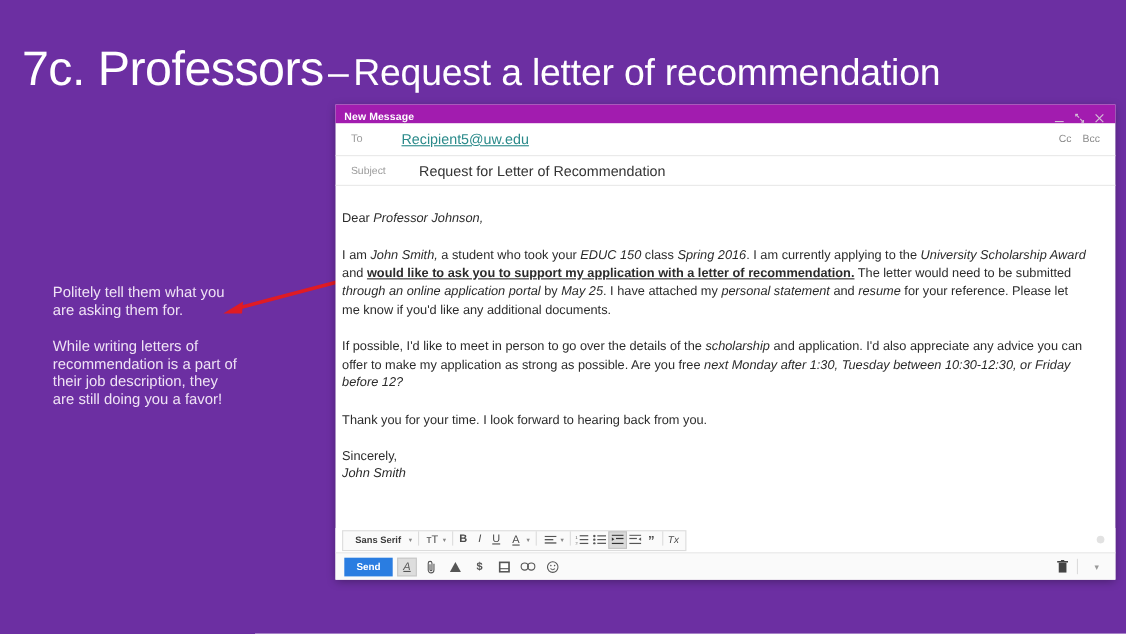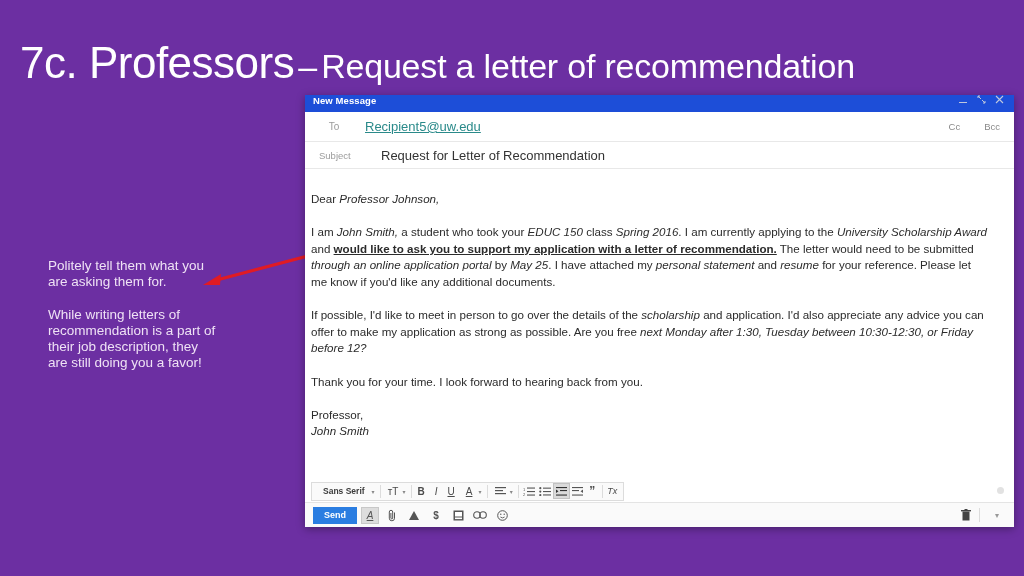--- a/index.html
+++ b/index.html
@@ -76,24 +76,24 @@
     box-shadow: 0 2px 8px rgba(0,0,0,0.35);
     display: flex;
     flex-direction: column;
     font-size: 12px;
     color: #222;
   }
 
   
   #compose-titlebar {
     height: 17px;
-    background: #1d4ed8;
+    background: #a21caf;
     color: #ffffff;
     display: flex;
-    align-items: flex-start;
+    align-items: flex-end;
     padding: 0 6px 0 8px;
     flex: none;
   }
   #compose-titlebar .title-text {
     font-size: 9.5px;
     font-weight: bold;
     flex: 1;
     letter-spacing: 0.1px;
   }
   #compose-titlebar .win-btns {
@@ -114,21 +114,21 @@
   .wb-max svg, .wb-close svg { display: block; }
 
   
   .field-row {
     display: flex;
     align-items: center;
     border-bottom: 1px solid #e8e8e8;
     padding: 0 14px;
     flex: none;
   }
-  #row-to { height: 30px; text-align: center; }
+  #row-to { height: 30px; }
   #row-subject { height: 27px; gap: 16px; }
 
   .field-label {
     color: #9b9b9b;
     font-size: 9.5px;
     width: 30px;
     flex: none;
   }
   #row-to .field-label { font-size: 10px; }
 
@@ -139,21 +139,21 @@
     margin-left: 16px;
   }
   .field-value-subject {
     color: #333;
     font-size: 13px;
     margin-left: 16px;
   }
   .ccbcc {
     margin-left: auto;
     display: flex;
-    gap: 24px;
+    gap: 10px;
     color: #8a8a8a;
     font-size: 9.5px;
   }
 
   
   #compose-body {
     flex: 1;
     padding: 22px 26px 0 6px;
     font-size: 11.6px;
     line-height: 16.6px;
@@ -170,21 +170,20 @@
     flex: none;
     height: 22px;
     display: flex;
     align-items: center;
     padding-left: 6px;
     background: #fff;
     position: relative;
   }
   #format-toolbar .fbar {
     display: flex;
-    align-items: center;
     height: 19px;
     border: 1px solid #dcdcdc;
     background: #fafafa;
     padding: 0 3px;
   }
   .fgroup { display: flex; align-items: center; padding: 0 3px; }
   .fdiv { width: 1px; height: 13px; background: #dcdcdc; margin: 0 2px; }
   .fbtn {
     min-width: 15px; height: 16px;
     display: flex; align-items: center; justify-content: center;
@@ -286,21 +285,21 @@
 
   <div id="compose-body">
     <p><span>Dear </span><em>Professor Johnson,</em></p>
 
     <p><span>I am </span><em>John Smith,</em><span> a student who took your </span><em>EDUC 150</em><span> class </span><em>Spring 2016</em><span>. I am currently applying to the </span><em>University Scholarship Award</em><span> and </span><span class="bu">would like to ask you to support my application with a letter of recommendation.</span><span> The letter would need to be submitted </span><em>through an online application portal</em><span> by </span><em>May 25</em><span>. I have attached my </span><em>personal statement</em><span> and </span><em>resume</em><span> for your reference. Please let me know if you'd like any additional documents.</span></p>
 
     <p><span>If possible, I'd like to meet in person to go over the details of the </span><em>scholarship</em><span> and application. I'd also appreciate any advice you can offer to make my application as strong as possible. Are you free </span><em>next Monday after 1:30, Tuesday between 10:30-12:30, or Friday before 12?</em></p>
 
     <p>Thank you for your time. I look forward to hearing back from you.</p>
 
-    <p class="sig-line">Professor,</p>
+    <p class="sig-line">Sincerely,</p>
     <p class="sig-line"><em>John Smith</em></p>
   </div>
 
   <div id="format-toolbar">
     <div class="fbar">
       <div class="fgroup">
         <span class="fbtn fbtn-font">Sans Serif</span>
         <span class="caret">▾</span>
       </div>
       <span class="fdiv"></span>

